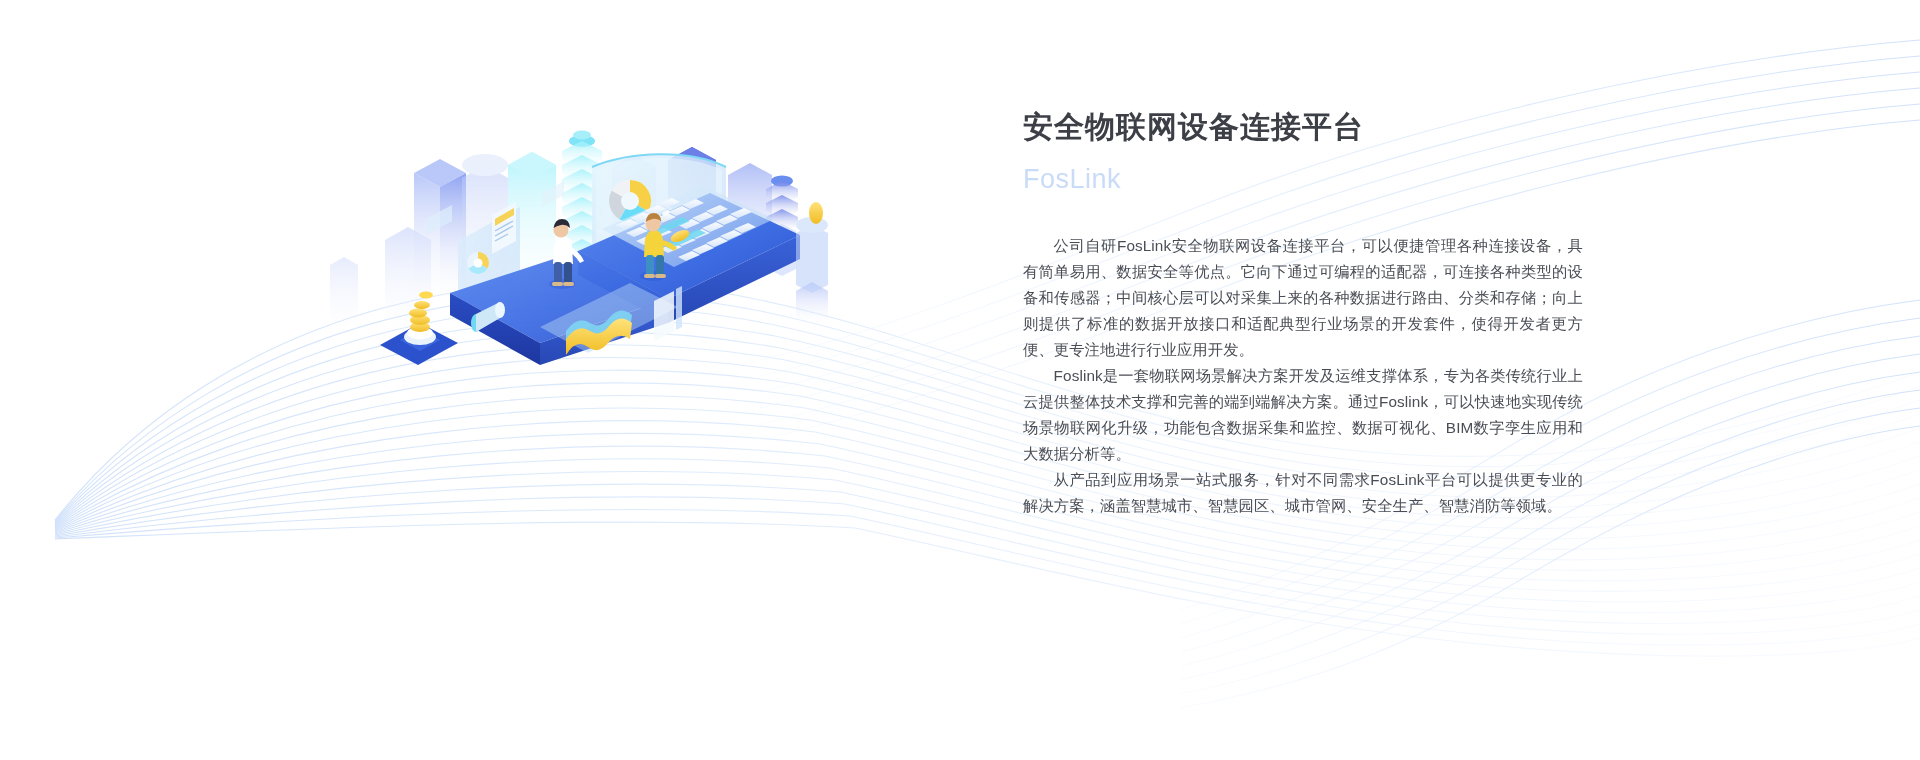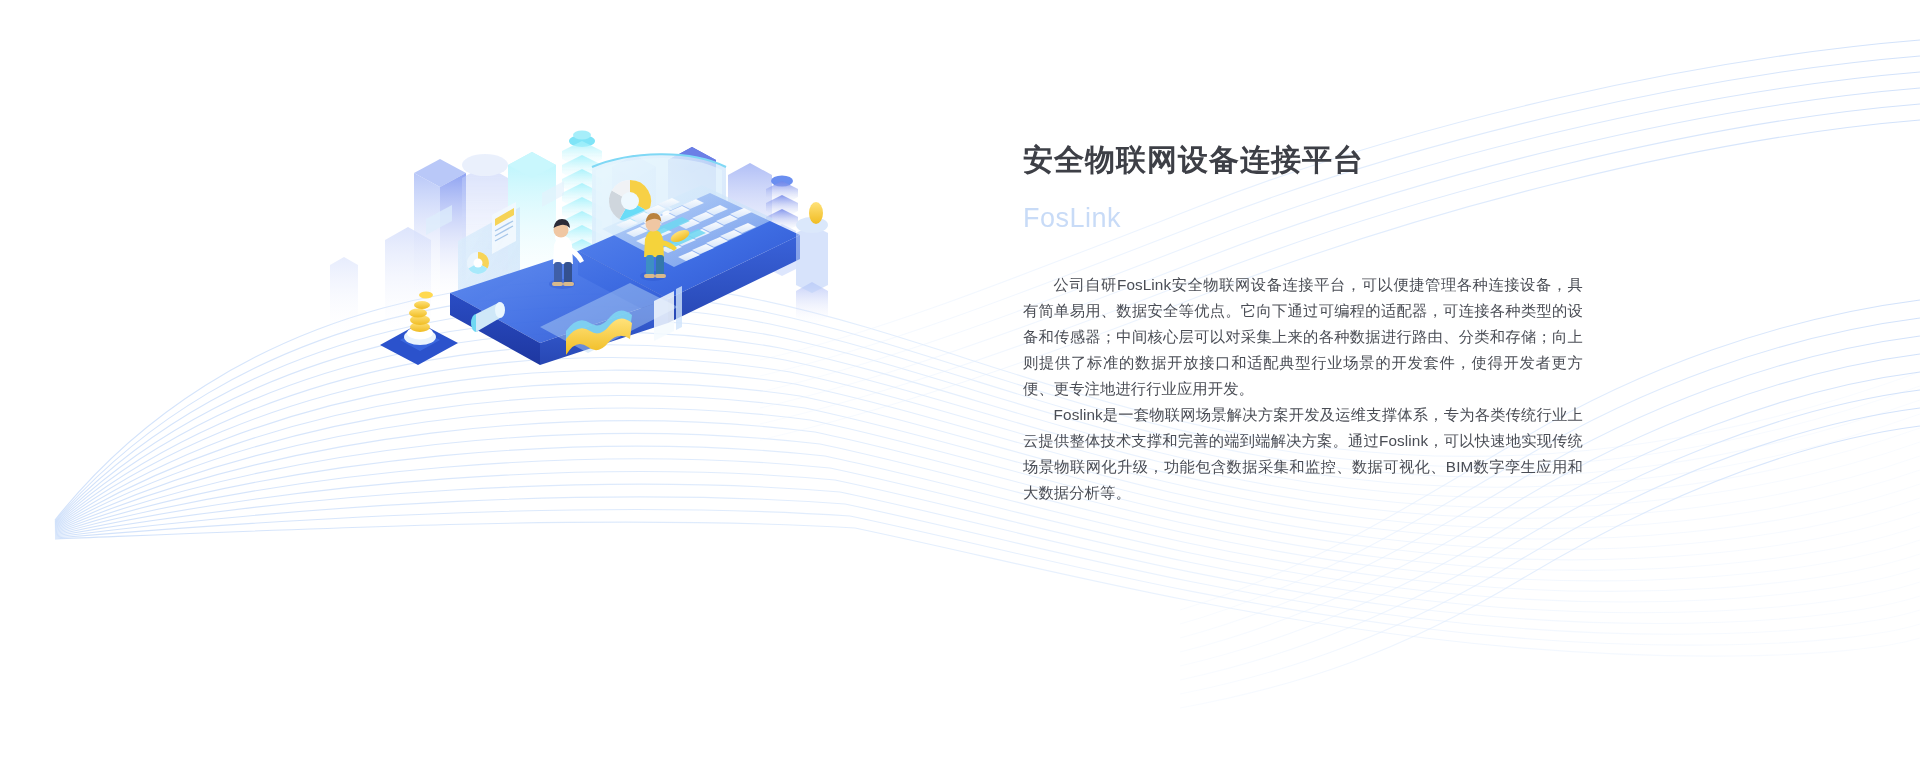--- a/index.html
+++ b/index.html
@@ -44,30 +44,29 @@
     top: 107px;
     width: 560px;
   }
 
   #page-title {
     font-size: 30px;
     font-weight: bold;
     color: #3d3f46;
     letter-spacing: 1px;
     line-height: 1.35;
-    margin-top: 33px;
   }
 
   #page-subtitle {
     font-size: 27px;
     font-weight: normal;
     color: #c8dbf7;
     letter-spacing: 0.5px;
     line-height: 1.3;
-    margin-top: 20px;
+    margin-top: 14px;
   }
 
   .body-paragraph {
     font-size: 15.3px;
     color: #4a4d55;
     line-height: 26px;
     text-align: justify;
     text-justify: inter-ideograph;
     text-indent: 2em;
     letter-spacing: 0.1px;
@@ -430,16 +429,17 @@
     </g>
   </svg>
 
   <div id="text-column">
     <h1 id="page-title">安全物联网设备连接平台</h1>
     <div id="page-subtitle">FosLink</div>
 
     <div id="paragraph-block">
       <p class="body-paragraph">公司自研FosLink安全物联网设备连接平台，可以便捷管理各种连接设备，具有简单易用、数据安全等优点。它向下通过可编程的适配器，可连接各种类型的设备和传感器；中间核心层可以对采集上来的各种数据进行路由、分类和存储；向上则提供了标准的数据开放接口和适配典型行业场景的开发套件，使得开发者更方便、更专注地进行行业应用开发。</p>
       <p class="body-paragraph">Foslink是一套物联网场景解决方案开发及运维支撑体系，专为各类传统行业上云提供整体技术支撑和完善的端到端解决方案。通过Foslink，可以快速地实现传统场景物联网化升级，功能包含数据采集和监控、数据可视化、BIM数字孪生应用和大数据分析等。</p>
+      <p class="body-paragraph">从产品到应用场景一站式服务，针对不同需求FosLink平台可以提供更专业的解决方案，涵盖智慧城市、智慧园区、城市管网、安全生产、智慧消防等领域。</p>
     </div>
   </div>
 
 </div>
 
 </body></html>

